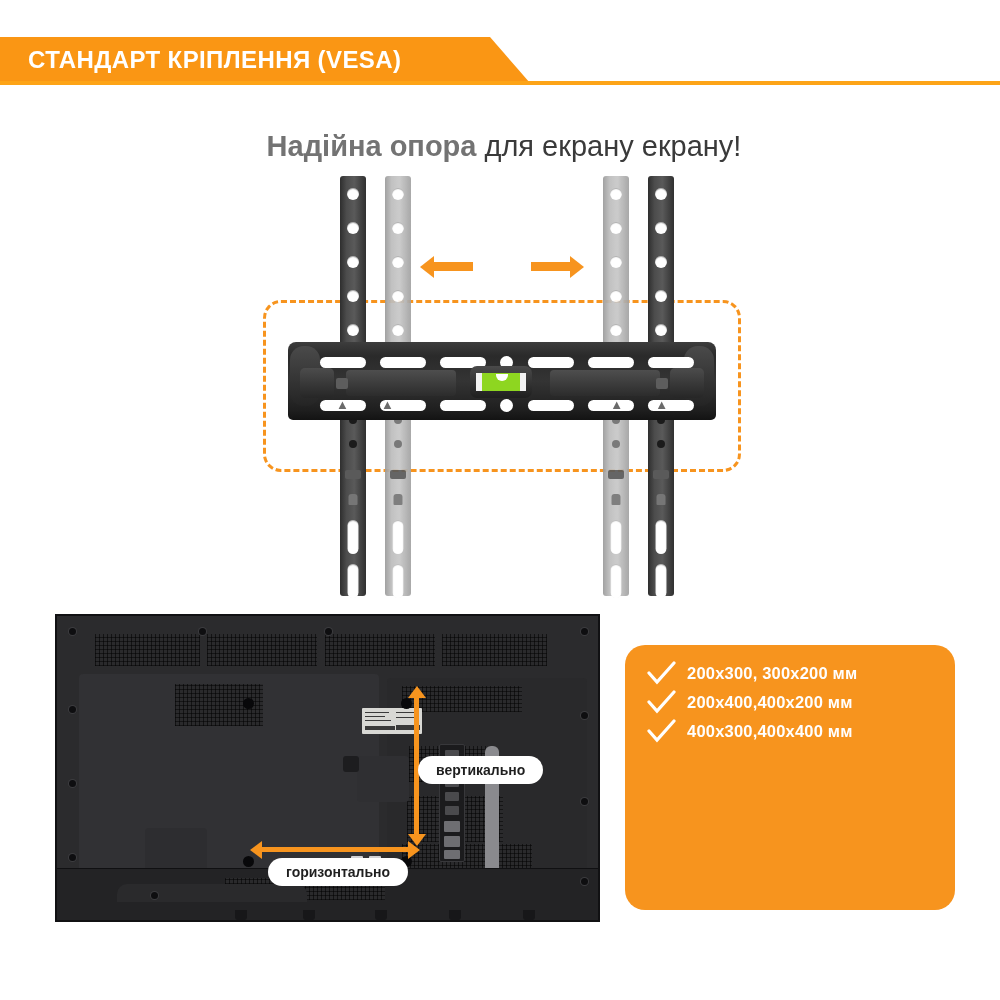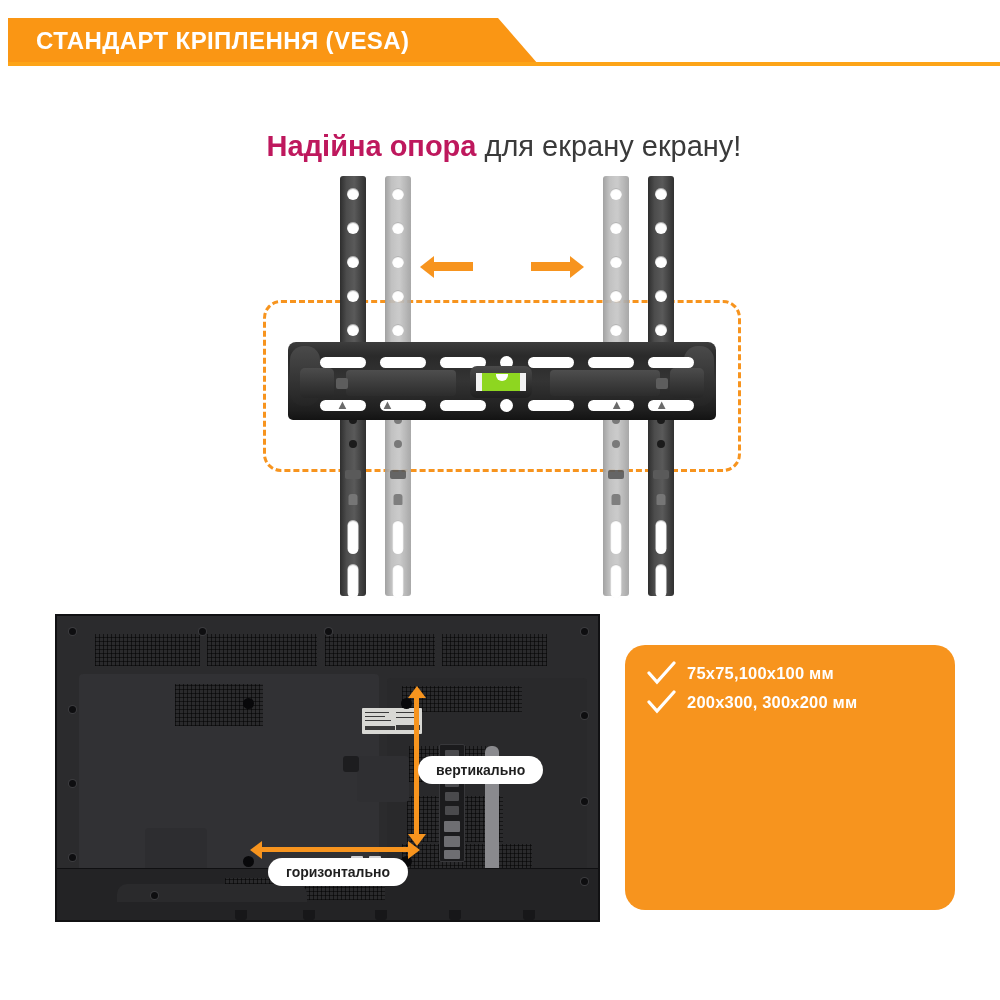--- a/index.html
+++ b/index.html
@@ -9,22 +9,22 @@
     height: 1000px;
     background: #ffffff;
     font-family: "Liberation Sans", sans-serif;
     position: relative;
     overflow: hidden;
   }
 
   
   .banner-wrap {
     position: absolute;
-    left: 0; top: 18px;
-    width: 840px; height: 50px; margin-left: 8px;
+    left: 0; top: 37px;
+    width: 840px; height: 50px;
   }
   .banner-shape {
     position: absolute;
     left: 0; top: 0;
     width: 530px; height: 46px;
     background: #FA9614;
     clip-path: polygon(0 0, 490px 0, 530px 46px, 0 46px);
   }
   .banner-underline {
     position: absolute;
@@ -45,21 +45,21 @@
   
   .headline {
     position: absolute;
     left: 0; top: 130px;
     width: 1000px;
     text-align: center;
     font-size: 29px;
     color: #2f2f2f;
     white-space: nowrap;
   }
-  .headline .strong { font-weight: bold; color: #be185d; margin-left: 8px; }
+  .headline .strong { font-weight: bold; color: #737373; margin-left: 8px; }
   .headline .light  { font-weight: normal; color: #3a3a3a; }
 
   
   .bracket-stage {
     position: absolute;
     left: 0; top: 160px;
     width: 1000px; height: 440px;
   }
 
   .dashed-box {
@@ -578,37 +578,45 @@
   <div class="m-head left" style="left:0;   top:0;"></div>
   <div class="m-arrow-h" style="left:11px; top:6px; width:148px;"></div>
   <div class="m-head right" style="right:0;  top:0;"></div>
 </div>
 
 <div class="pill" style="left:418px; top:756px;">вертикально</div>
 <div class="pill" style="left:268px; top:858px;">горизонтально</div>
 
 <div class="vesa-card">
 
-  <div class="vesa-row">
-    <span class="check">
-      <svg width="30" height="26" viewBox="0 0 30 26">
-          <path d="M2 12 L10 21 L27 2" stroke="#ffffff" stroke-width="3.2" fill="none" stroke-linecap="round"></path>
-        </svg>
-    </span>
-    <span class="vesa-text">75x75,100x100 мм</span>
-  </div>
 
 
 
 
   <div class="vesa-row">
     <span class="check">
       <svg width="30" height="26" viewBox="0 0 30 26">
           <path d="M2 12 L10 21 L27 2" stroke="#ffffff" stroke-width="3.2" fill="none" stroke-linecap="round"></path>
         </svg>
     </span>
     <span class="vesa-text">200x300, 300x200 мм</span>
   </div>
 
-
-
+  <div class="vesa-row">
+    <span class="check">
+      <svg width="30" height="26" viewBox="0 0 30 26">
+          <path d="M2 12 L10 21 L27 2" stroke="#ffffff" stroke-width="3.2" fill="none" stroke-linecap="round"></path>
+        </svg>
+    </span>
+    <span class="vesa-text">200x400,400x200 мм</span>
+  </div>
+
+
+  <div class="vesa-row">
+    <span class="check">
+      <svg width="30" height="26" viewBox="0 0 30 26">
+          <path d="M2 12 L10 21 L27 2" stroke="#ffffff" stroke-width="3.2" fill="none" stroke-linecap="round"></path>
+        </svg>
+    </span>
+    <span class="vesa-text">400x300,400x400 мм</span>
+  </div>
 
 </div>
 
 </body></html>

